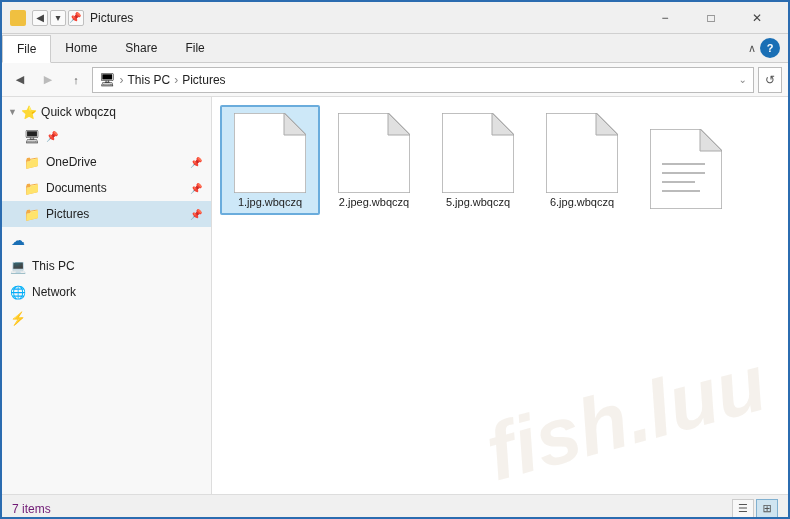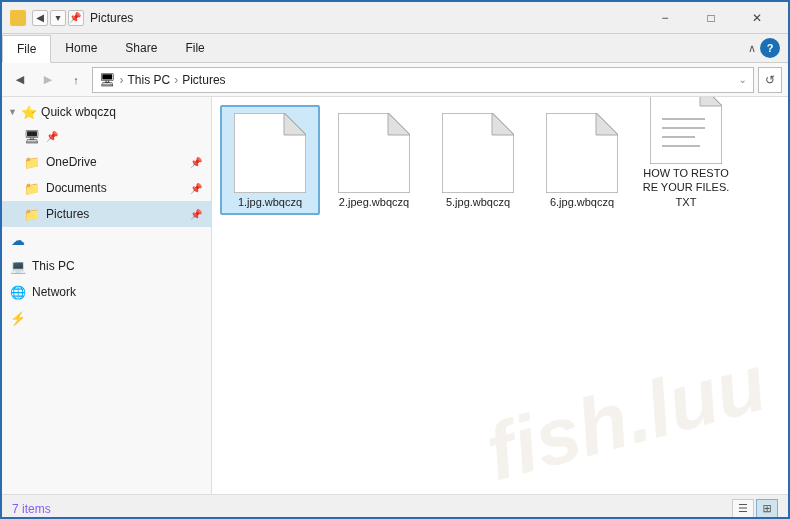--- a/index.html
+++ b/index.html
@@ -308,21 +308,21 @@
     
     .status-bar {
       height: 28px;
       background: #f0f0f0;
       border-top: 1px solid #ddd;
       display: flex;
       align-items: center;
       padding: 0 10px;
       justify-content: space-between;
     }
-    .status-text { font-size: 12px; color: #8b5cf6; }
+    .status-text { font-size: 12px; color: #701a75; }
     .view-buttons { display: flex; gap: 2px; }
     .view-btn {
       width: 22px;
       height: 20px;
       border: 1px solid #ccc;
       background: #f8f8f8;
       display: flex;
       align-items: center;
       justify-content: center;
       cursor: pointer;
@@ -473,21 +473,20 @@
         <div class="file-icon">
           <svg viewBox="0 0 72 80" xmlns="http://www.w3.org/2000/svg">
             <polygon points="0,0 50,0 72,22 72,80 0,80" fill="#fff" stroke="#aaa" stroke-width="1.5"></polygon>
             <polygon points="50,0 50,22 72,22" fill="#e0e0e0" stroke="#aaa" stroke-width="1"></polygon>
             <line x1="12" y1="35" x2="55" y2="35" stroke="#bbb" stroke-width="2"></line>
             <line x1="12" y1="44" x2="55" y2="44" stroke="#bbb" stroke-width="2"></line>
             <line x1="12" y1="53" x2="45" y2="53" stroke="#bbb" stroke-width="2"></line>
             <line x1="12" y1="62" x2="50" y2="62" stroke="#bbb" stroke-width="2"></line>
           </svg>
         </div>
-        <div class="file-name">HOW TO RESTORE YOUR FILES.TXT</div>
       </div>
 
     </div>
   </div>
 </div>
 
 <div class="status-bar">
   <span class="status-text">7 items</span>
   <div class="view-buttons">
     <div class="view-btn">☰</div>

